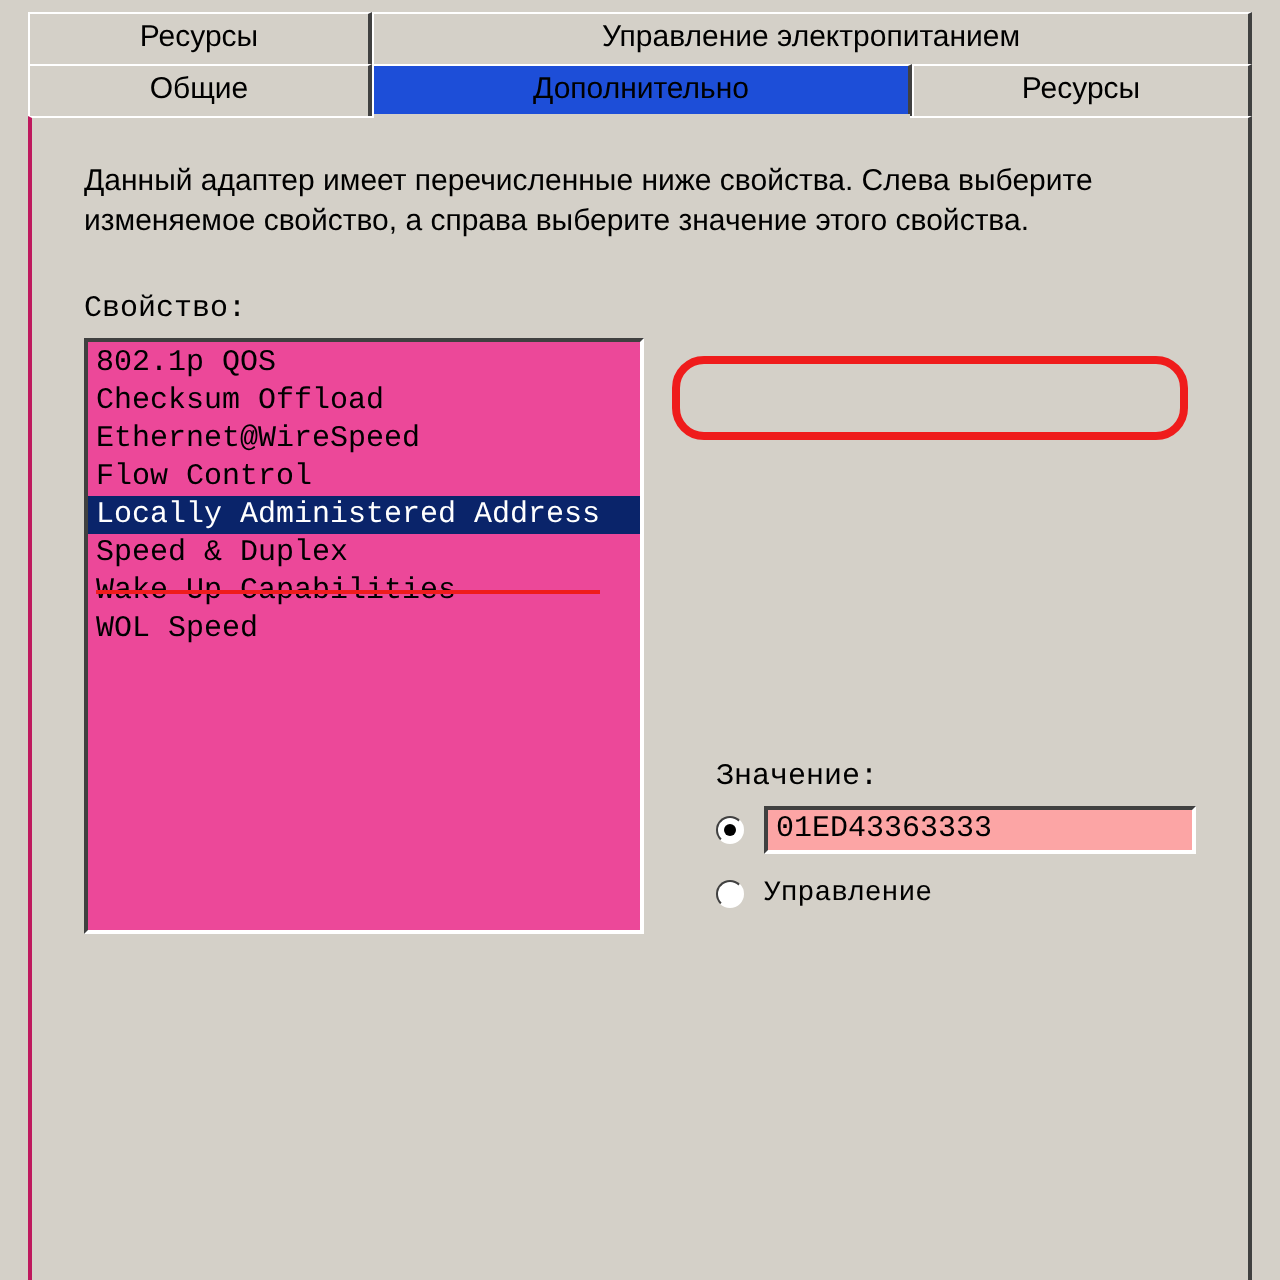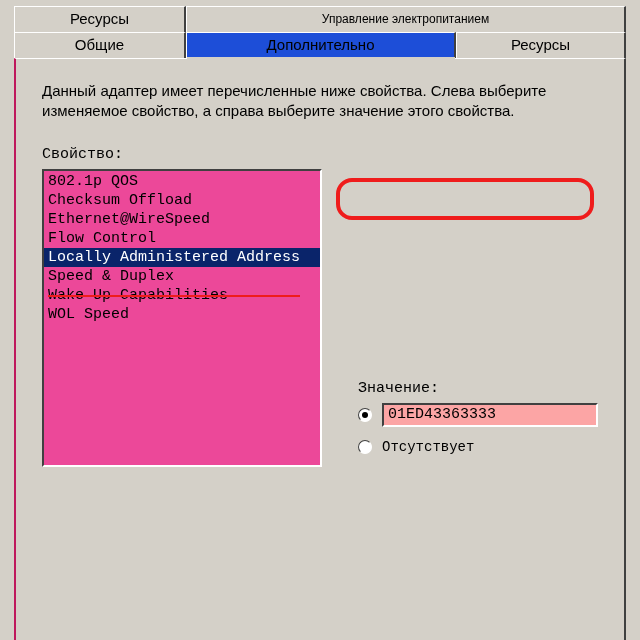--- a/index.html
+++ b/index.html
@@ -31,21 +31,21 @@
     text-align: center;
     border-top: 1px solid #fff;
     border-left: 1px solid #fff;
     border-right: 2px solid #404040;
     border-bottom: none;
     background: #d4d0c8;
     font-size: 15px;
     overflow: hidden;
     white-space: nowrap;
   }
-  .tab.small { font-size: 12px; }
+  .tab.small { font-size: 15px; }
   .tabrow.row1 .tab:nth-child(1){ flex: 0 0 172px; }
   .tabrow.row1 .tab:nth-child(2){ flex: 1 1 auto; }
   .tabrow.row2 .tab:nth-child(1){ flex: 0 0 172px; }
   .tabrow.row2 .tab:nth-child(2){ flex: 0 0 270px; }
   .tabrow.row2 .tab:nth-child(3){ flex: 1 1 auto; }
   .tab.active {
     position: relative;
     z-index: 5;
     background: #1d4ed8;
   }
@@ -198,21 +198,21 @@
       <div class="col-right">
         <div class="label">Значение:</div>
 
         <div class="radio-row" style="position:relative;">
           <div class="radio checked" id="radioVal"></div>
           <input class="textbox" id="valueText" value="01ED43363333" style="">
         </div>
 
         <div class="radio-row">
           <div class="radio" id="radioAbsent"></div>
-          <span>Отсутствует</span>
+          <span>Управление</span>
         </div>
       </div>
 
     </div>
   </div>
 
   <div class="val-highlight" id="valHighlight" style="left:336px; top:178px; width:258px; height:42px;"></div>
 
   <div class="red-underline" id="redUnderline" style="left:48px; top:295px; width:252px;"></div>
 

